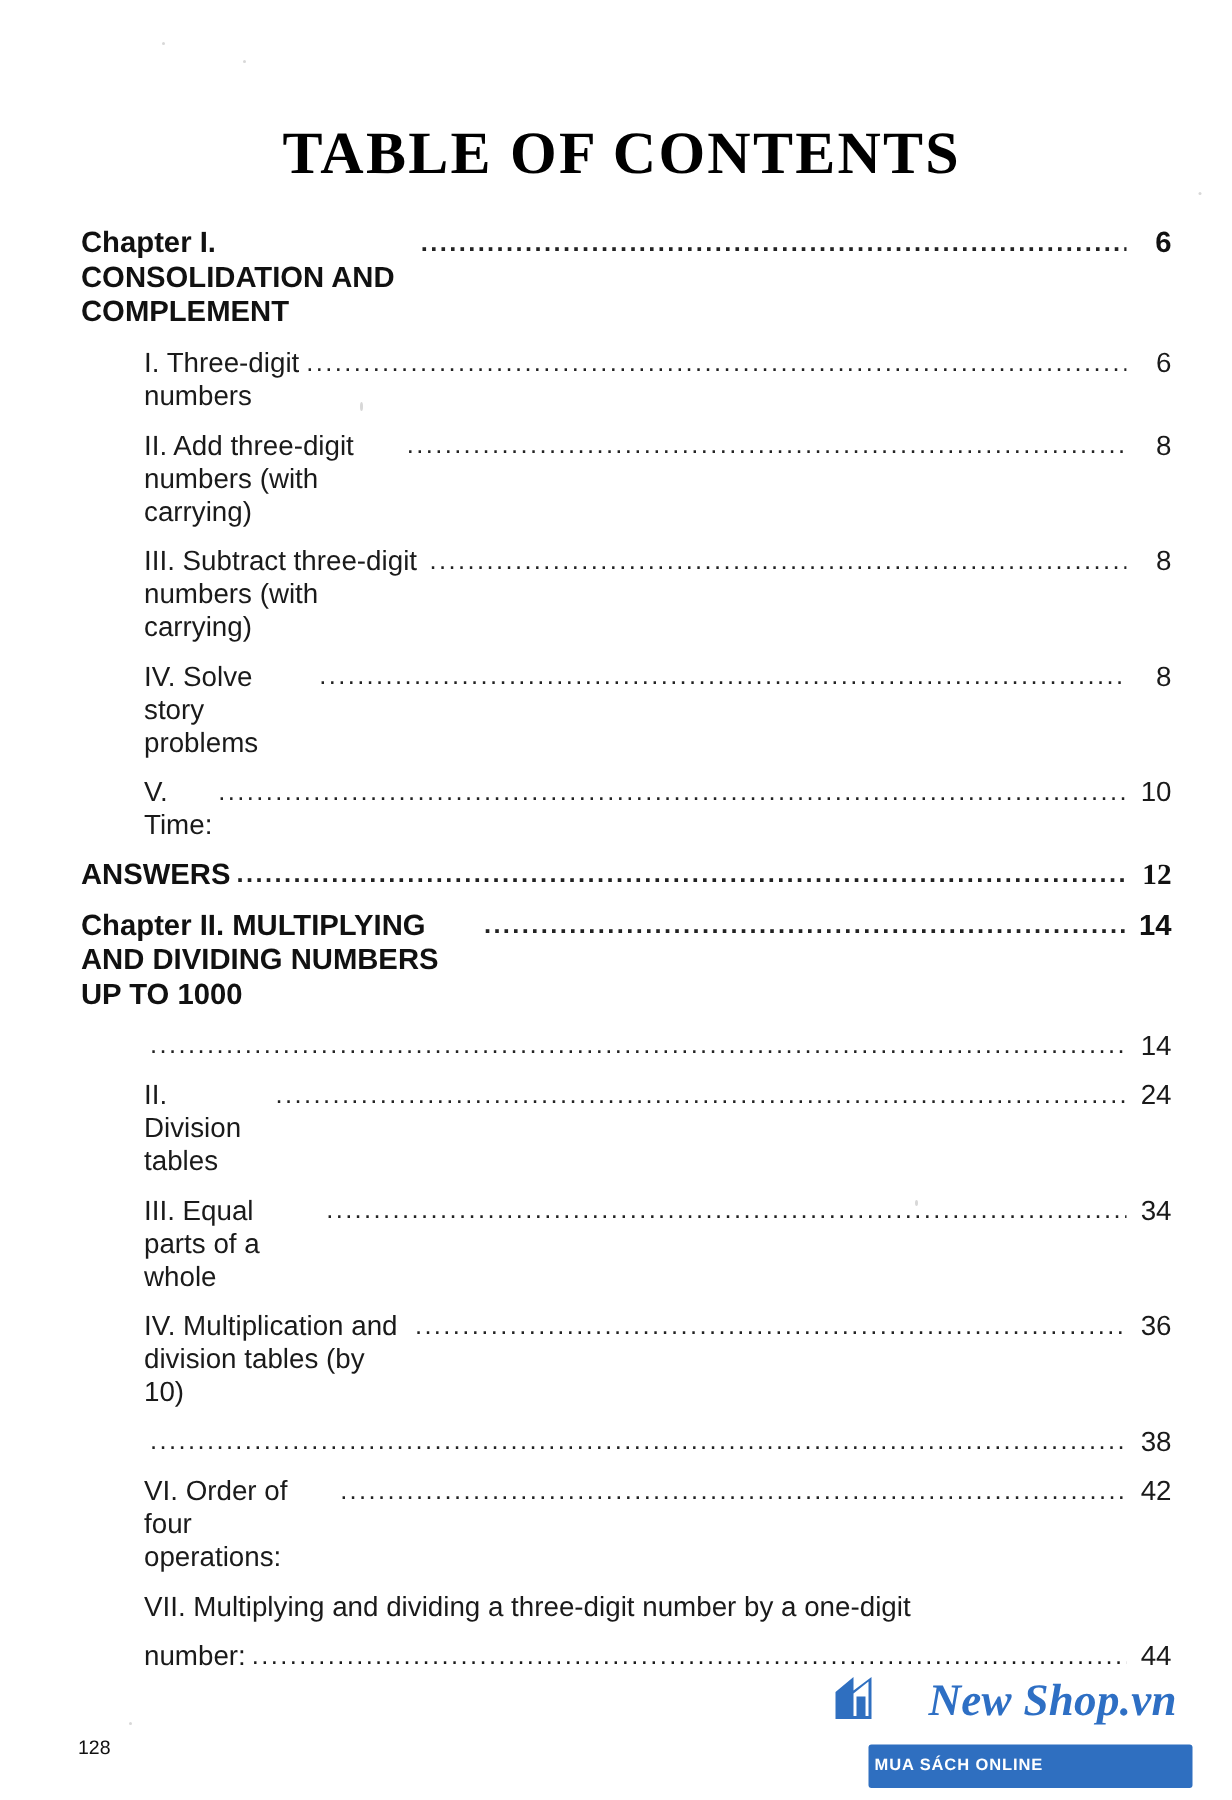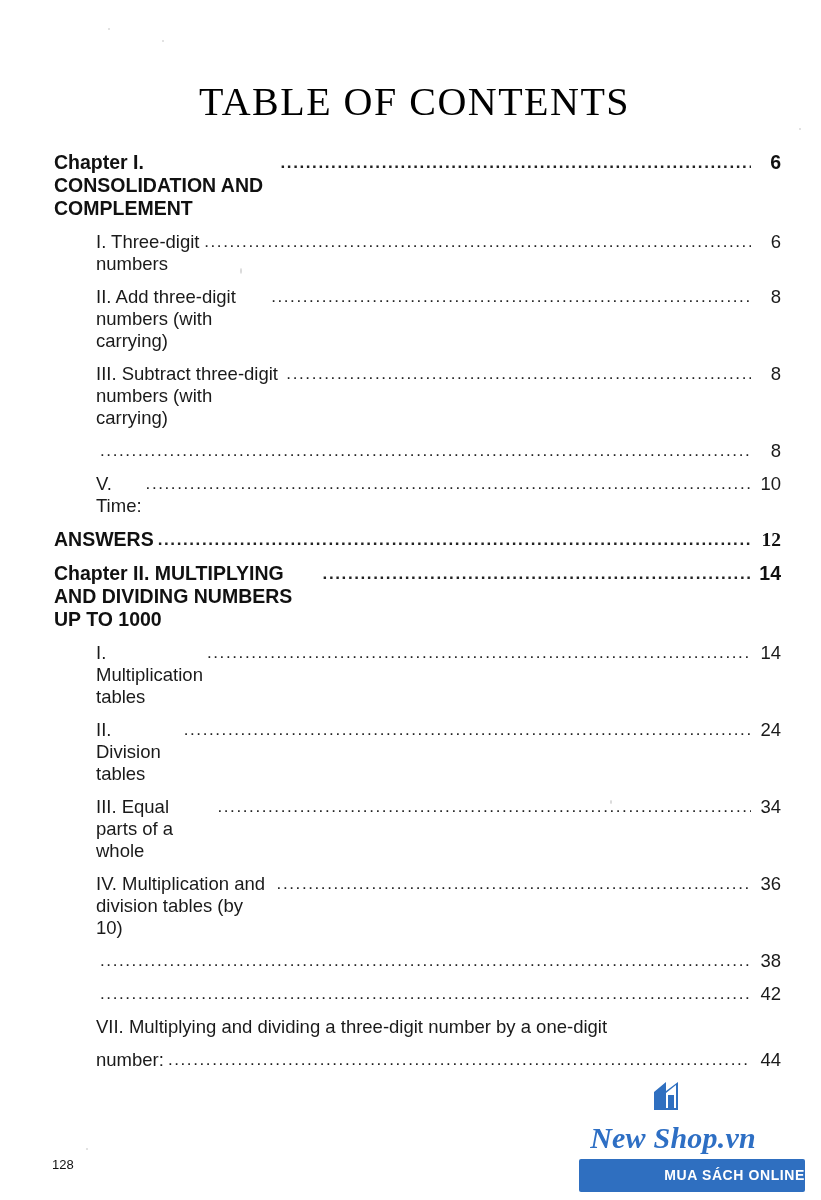--- a/index.html
+++ b/index.html
@@ -18,21 +18,21 @@
   .page {
     position: relative;
     width: 821px;
     height: 1200px;
     box-sizing: border-box;
     padding: 60px 40px 0 48px;
   }
   .toc-title {
     text-align: center;
     font-family: "Liberation Serif", serif;
-    font-weight: normal;
+    font-weight: bold;
     font-size: 40px;
     letter-spacing: 1.5px;
     color: #000;
     margin: 18px 0 26px 0;
   }
   .toc-list {
     margin: 0;
     padding: 0;
     list-style: none;
   }
@@ -71,20 +71,21 @@
     color: #111;
     padding-left: 6px;
   }
   .lvl-chapter .page-num { font-weight: bold; }
 
   .lvl-answers {
     font-size: 19.5px;
     font-weight: bold;
     color: #111;
     padding-left: 6px;
+    align-items: center;
   }
   .lvl-answers .page-num { font-weight: bold; font-family: Liberation Serif, serif; }
 
   .lvl-section {
     font-size: 18.5px;
     font-weight: normal;
     color: #1a1a1a;
     padding-left: 48px;
     justify-content: space-between;
   }
@@ -118,52 +119,51 @@
   .logo-block {
     position: absolute;
     right: 28px;
     bottom: 8px;
     width: 240px;
     text-align: center;
   }
   .logo-top {
     display: flex;
     align-items: center;
-    justify-content: flex-end;
-    gap: 6px;
+    justify-content: flex-start;
+    gap: 20px;
     height: 46px;
-    flex-direction: column;
   }
   .logo-mark {
     width: 46px;
     height: 38px;
     flex: 0 0 auto;
     position: relative;
   }
   .logo-text {
     font-family: "Liberation Serif", serif;
     font-style: italic;
     font-weight: bold;
     font-size: 30px;
     color: #2e6fc4;
     letter-spacing: 0.2px;
     line-height: 1;
   }
   .logo-bar {
     margin-top: 6px;
     background: #2f6fc0;
     color: #ffffff;
-    font-size: 14px;
+    font-size: 11px;
     font-weight: bold;
     letter-spacing: 0.6px;
-    padding: 8px 0 9px 14px;
+    padding: 8px 0 9px 4px;
     border-radius: 2px;
     width: 212px;
     margin-left: 26px;
-    text-align: right;
+    text-align: left;
   }
 
   
   .speckle {
     position: absolute;
     background: #d8d8d8;
     border-radius: 50%;
   }
 </style>
 </head>
@@ -189,40 +189,40 @@
       <span class="label">II. Add three-digit numbers (with carrying)</span>
       <span class="dots">......................................................................................................................................................</span>
       <span class="page-num">8</span>
     </li>
     <li class="toc-row lvl-section">
       <span class="label">III. Subtract three-digit numbers (with carrying)</span>
       <span class="dots">......................................................................................................................................................</span>
       <span class="page-num">8</span>
     </li>
     <li class="toc-row lvl-section">
+      <span class="label">IV. Solve story problems</span>
       <span class="dots">......................................................................................................................................................</span>
       <span class="page-num">8</span>
     </li>
     <li class="toc-row lvl-section">
       <span class="label">V. Time:</span>
       <span class="dots">......................................................................................................................................................</span>
       <span class="page-num">10</span>
     </li>
     <li class="toc-row lvl-answers">
       <span class="label">ANSWERS</span>
       <span class="dots">......................................................................................................................................................</span>
       <span class="page-num">12</span>
     </li>
     <li class="toc-row lvl-chapter">
       <span class="label">Chapter II. MULTIPLYING AND DIVIDING NUMBERS UP TO 1000</span>
       <span class="dots">......................................................................................................................................................</span>
       <span class="page-num">14</span>
     </li>
     <li class="toc-row lvl-section">
-      <span class="label">I. Multiplication tables</span>
       <span class="dots">......................................................................................................................................................</span>
       <span class="page-num">14</span>
     </li>
     <li class="toc-row lvl-section">
       <span class="label">II. Division tables</span>
       <span class="dots">......................................................................................................................................................</span>
       <span class="page-num">24</span>
     </li>
     <li class="toc-row lvl-section">
       <span class="label">III. Equal parts of a whole</span>
@@ -232,20 +232,21 @@
     <li class="toc-row lvl-section">
       <span class="label">IV. Multiplication and division tables (by 10)</span>
       <span class="dots">......................................................................................................................................................</span>
       <span class="page-num">36</span>
     </li>
     <li class="toc-row lvl-section">
       <span class="dots">......................................................................................................................................................</span>
       <span class="page-num">38</span>
     </li>
     <li class="toc-row lvl-section">
+      <span class="label">VI. Order of four operations:</span>
       <span class="dots">......................................................................................................................................................</span>
       <span class="page-num">42</span>
     </li>
 
     <li class="toc-wrap">
       <span class="first-line">VII. Multiplying and dividing a three-digit number by a one-digit</span>
       <span class="second-row">
         <span class="label">number:</span>
         <span class="dots">......................................................................................................................................................</span>
         <span class="page-num">44</span>

